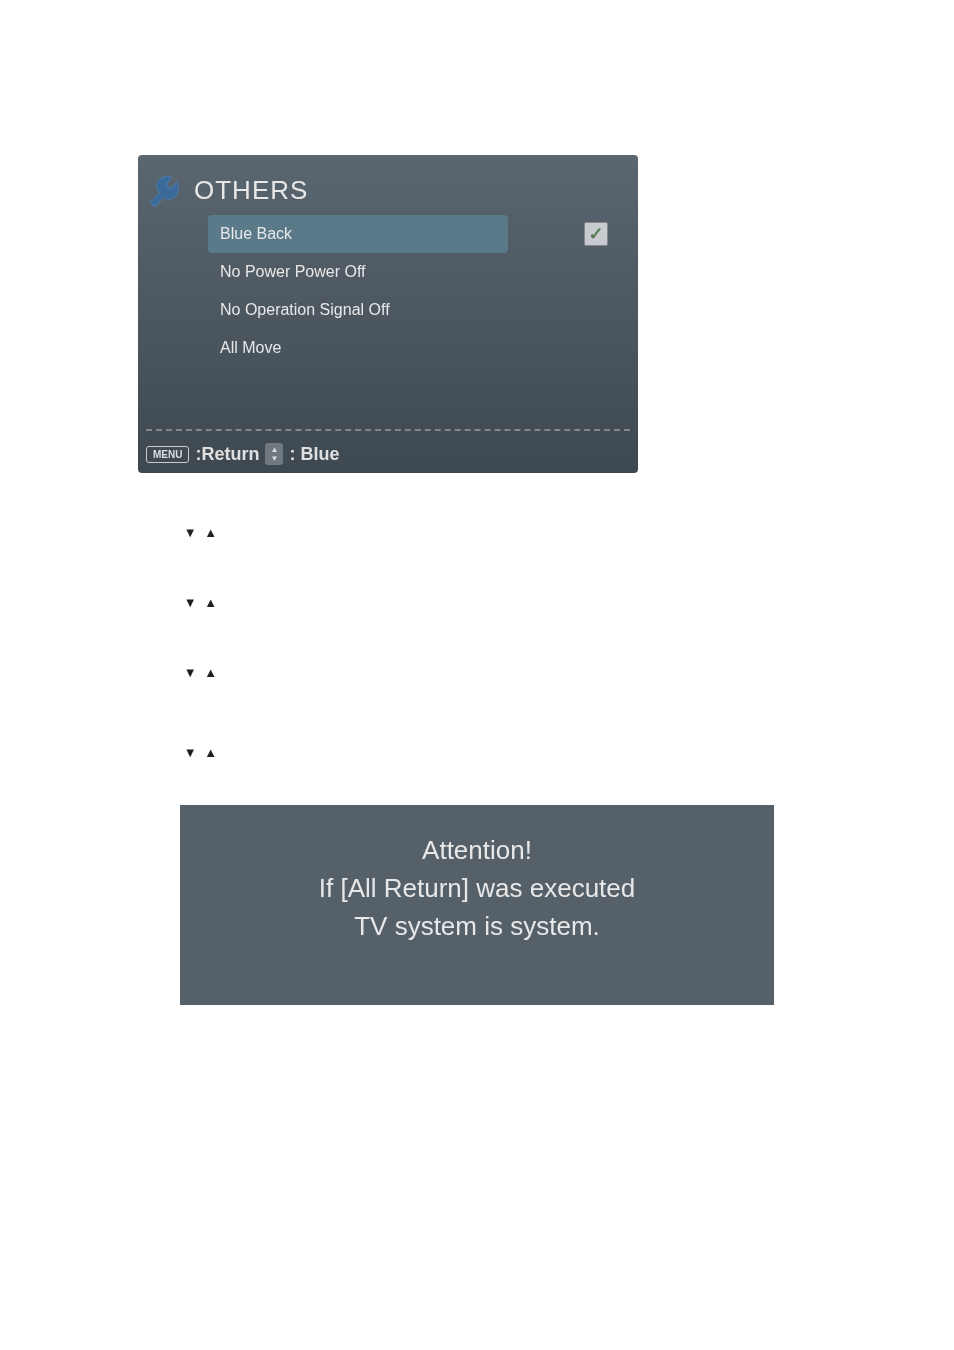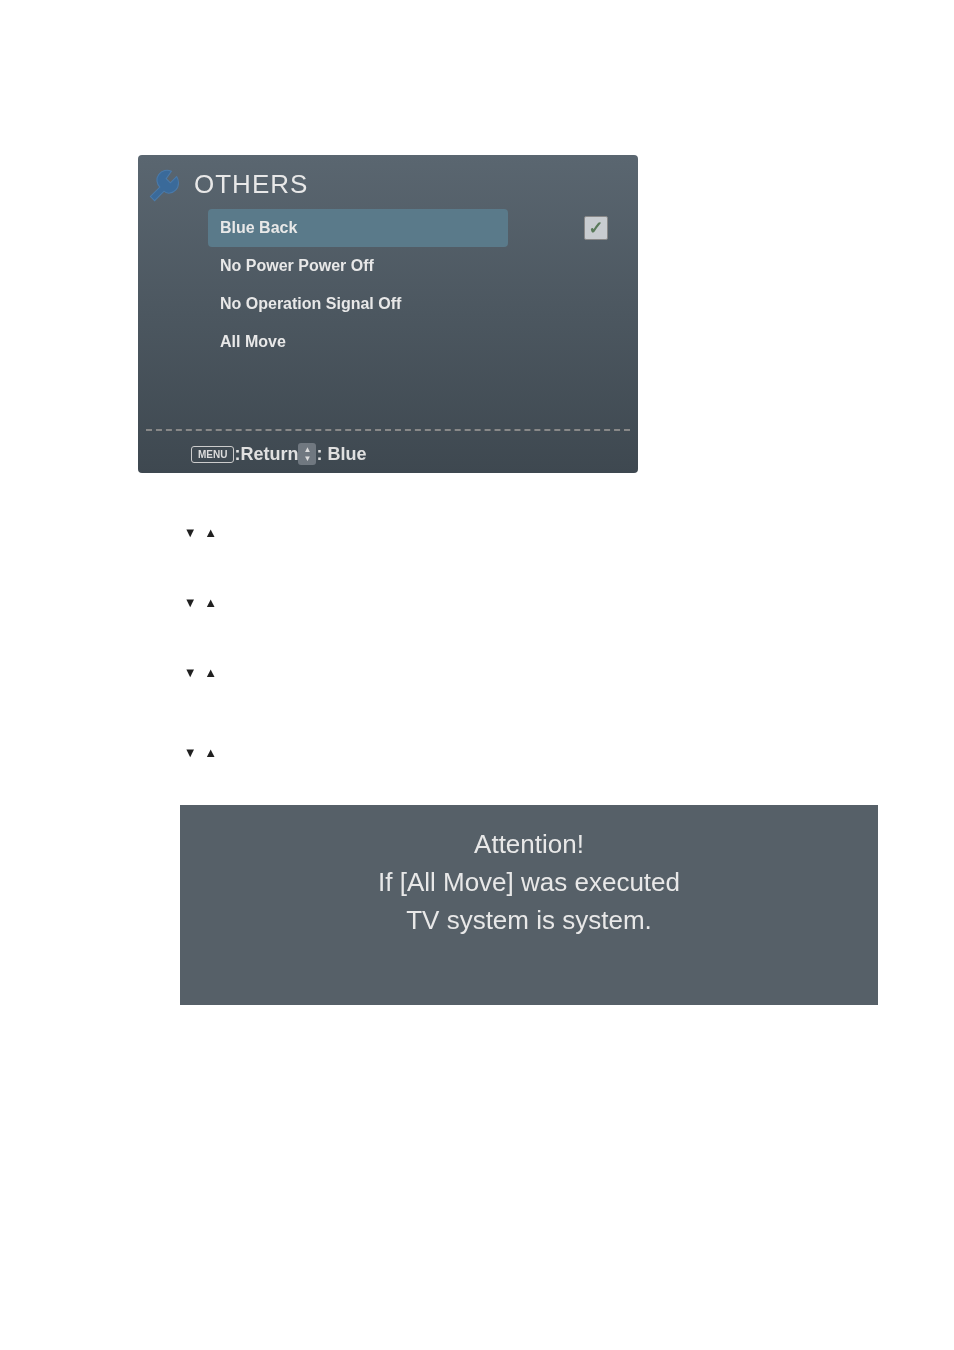--- a/index.html
+++ b/index.html
@@ -16,21 +16,21 @@
     top: 155px;
     width: 500px;
     height: 318px;
     background: linear-gradient(180deg, #5a6670 0%, #3e4850 100%);
     border-radius: 4px;
     overflow: hidden;
   }
   .menu-header {
     display: flex;
     align-items: flex-start;
-    padding: 10px 0 0 0;
+    padding: 16px 0 0 0;
   }
   .wrench-icon {
     width: 42px;
     height: 42px;
     margin-left: 4px;
     margin-right: 10px;
   }
   .menu-title {
     color: #e8e8e8;
     font-size: 26px;
@@ -50,21 +50,21 @@
     position: relative;
   }
   .menu-row.selected {
     background: #5a7a8a;
     border-radius: 4px;
     margin-right: 130px;
   }
   .menu-label {
     color: #e8e8e8;
     font-size: 16px;
-    font-weight: bold;
+    font-weight: normal;
     flex: 1;
   }
   .checkbox {
     position: absolute;
     right: -100px;
     width: 24px;
     height: 24px;
     background: #c8ccd0;
     border: 1px solid #888;
     border-radius: 2px;
@@ -84,21 +84,21 @@
     right: 8px;
     bottom: 42px;
     border-top: 2px dashed #888;
   }
   .footer-hints {
     position: absolute;
     left: 8px;
     bottom: 8px;
     display: flex;
     align-items: center;
-    margin-left: 45px;
+    gap: 6px;
   }
   .menu-key {
     border: 1px solid #ccc;
     color: #ddd;
     font-size: 10px;
     padding: 2px 6px;
     border-radius: 3px;
     font-weight: bold;
   }
   .hint-text {
@@ -127,24 +127,24 @@
   }
   .inst1 { top: 525px; }
   .inst2 { top: 595px; }
   .inst3 { top: 665px; }
   .inst4 { top: 745px; }
   .triangle { color: #202020; font-size: 13px; margin: 0 2px; }
   .attention-box {
     position: absolute;
     left: 180px;
     top: 805px;
-    width: 698px;
+    width: 594px;
     height: 200px;
     background: #566068;
-    padding-top: 20px;
+    padding-top: 26px;
     text-align: center;
   }
   .attention-text {
     color: #e8e8e8;
     font-size: 26px;
     line-height: 38px;
   }
   .invisible-text {
     visibility: hidden;
     font-size: 13px;
@@ -210,15 +210,15 @@
 </div>
 <div class="instruction-row inst4">
   <span class="invisible-text">Press </span>
   <span class="triangle">▼</span>
   <span class="triangle">▲</span>
   <span class="invisible-text"> to select All Reset, press OK to make All Reset.</span>
 </div>
 
 <div class="attention-box">
   <div class="attention-text">Attention!</div>
-  <div class="attention-text">If [All Move] was executed</div>
+  <div class="attention-text">If [All Return] was executed</div>
   <div class="attention-text">TV system is system.</div>
 </div>
 
 </body></html>

